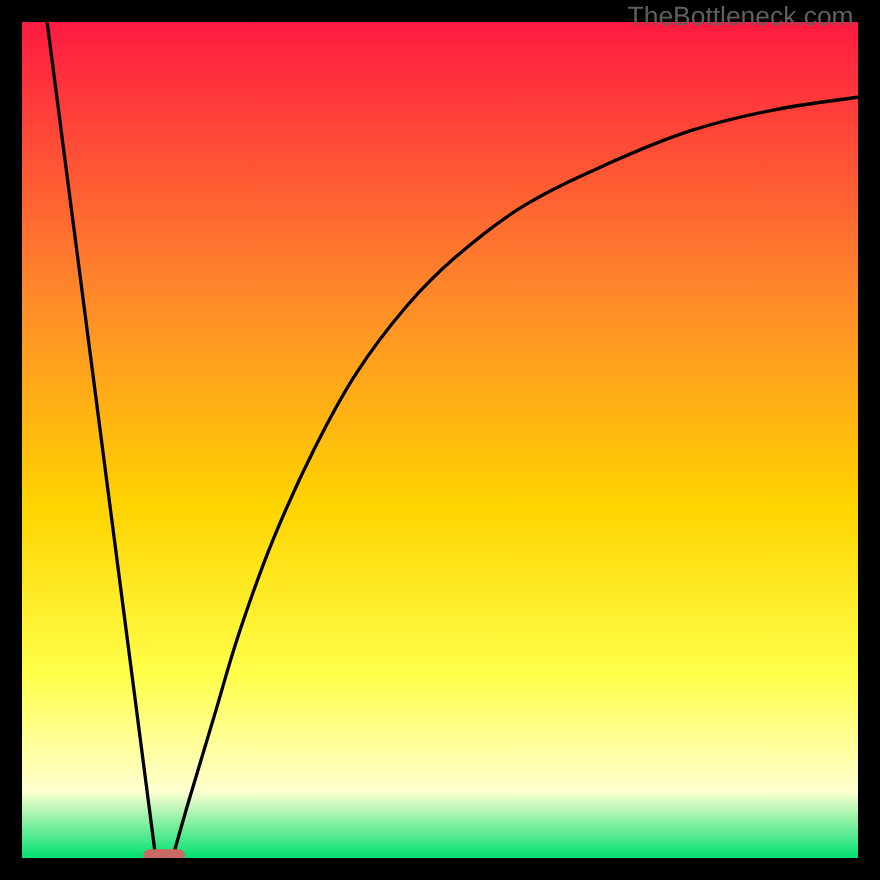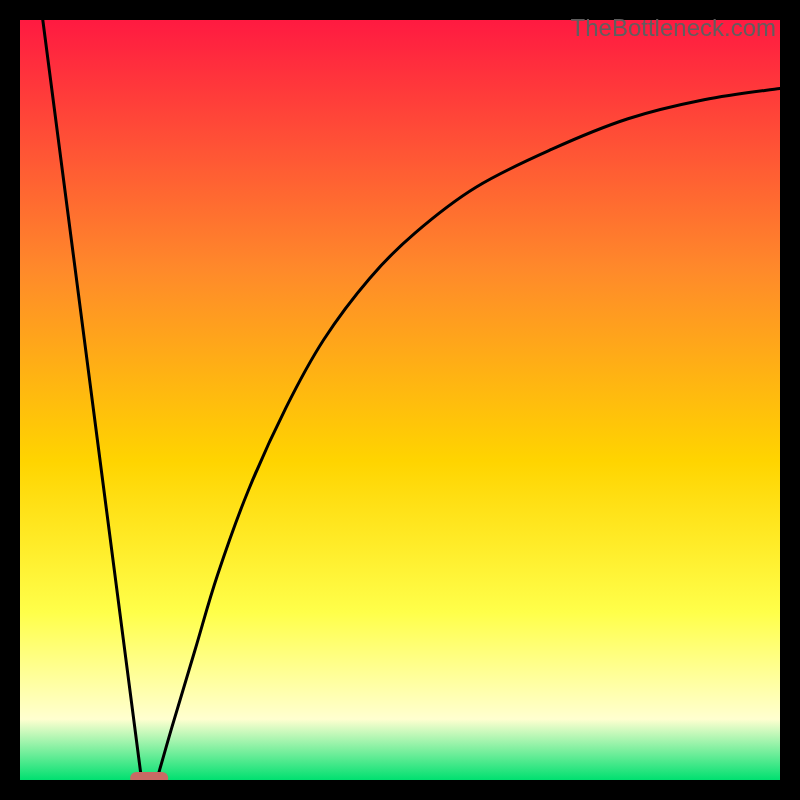--- a/index.html
+++ b/index.html
@@ -21,21 +21,21 @@
   }
   .plot {
     position: absolute;
     left: 0;
     top: 0;
     width: 760px;
     height: 760px;
   }
   .watermark {
     position: absolute;
-    top: 14px;
+    top: 2px;
     right: 24px;
     color: #5f5f5f;
     font-size: 24px;
     font-weight: 400;
     letter-spacing: 0px;
   }
 </style>
 </head>
 <body>
 

